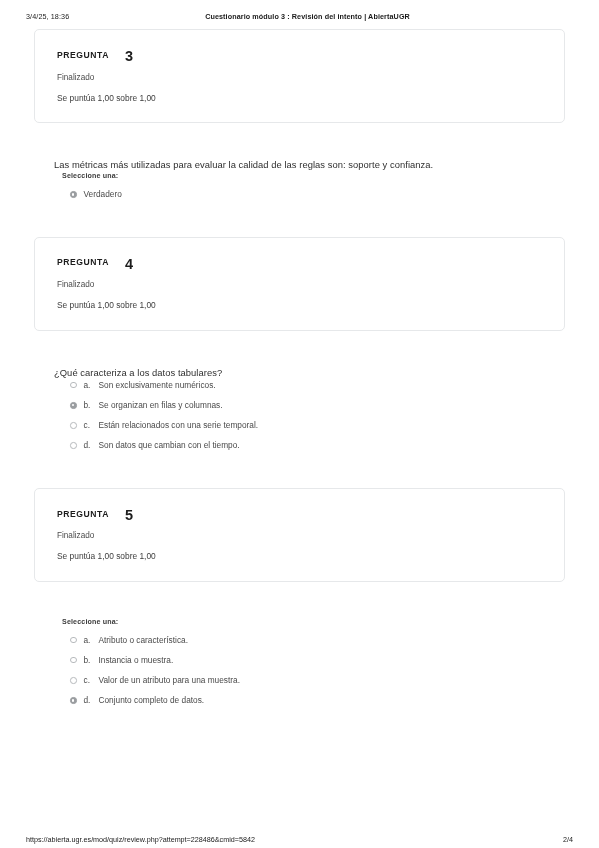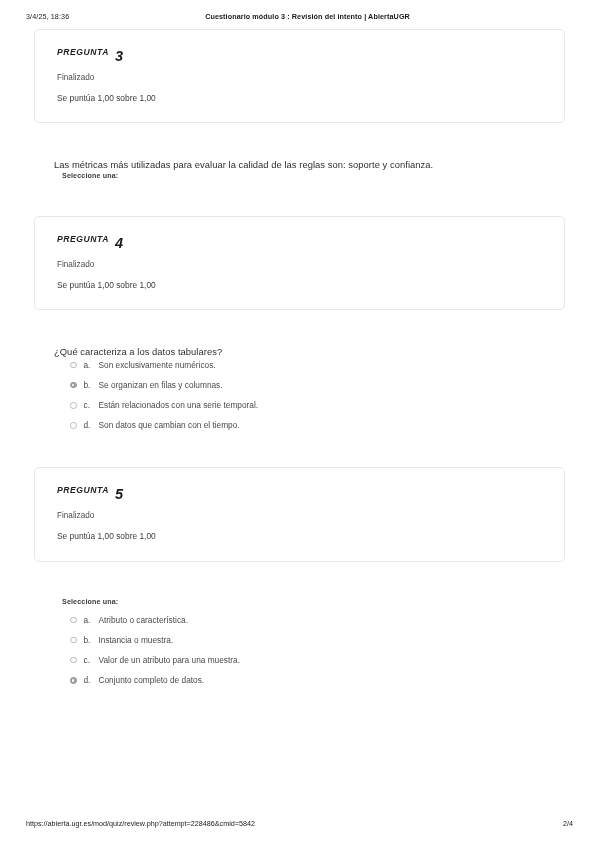--- a/index.html
+++ b/index.html
@@ -43,21 +43,21 @@
     top: 0;
     width: 599px;
     text-align: center;
     white-space: nowrap;
     font-weight: bold;
   }
 
   
   .print-footer {
     position: absolute;
-    bottom: 17px;
+    bottom: 1px;
     left: 0;
     width: 599px;
     height: 12px;
     font-size: 7.2px;
     color: #1a1a1a;
   }
   .print-footer .pf-url {
     position: absolute;
     left: 26px;
     top: 0;
@@ -91,23 +91,22 @@
     padding: 18px 22px 20px 22px;
   }
 
   .q-label {
     font-size: 8.6px;
     font-weight: bold;
     letter-spacing: 0.55px;
     color: #1c1c1c;
     line-height: 1;
     display: flex;
-    align-items: flex-start;
-    gap: 6px;
-    font-style: italic;
+    align-items: center;
+    gap: 16px;
   }
   .q-label .q-num {
     font-size: 14.5px;
     font-weight: bold;
     letter-spacing: 0;
     position: relative;
     top: 1px;
   }
 
   .q-state {
@@ -220,20 +219,24 @@
                 <span class="q-num">3</span>
               </div>
               <div class="q-state">Finalizado</div>
               <div class="q-grade">Se puntúa 1,00 sobre 1,00</div>
             </div>
           </div>
           <div class="qbody" style="margin-top: 34px;">
             <div class="q-text">Las métricas más utilizadas para evaluar la calidad de las reglas son: soporte y confianza.</div>
             <div class="answers">
               <div class="answers-prompt">Seleccione una:</div>
+              <label class="opt">
+                <span class="radio checked"></span>
+                <span class="opt-text">Verdadero</span>
+              </label>
             </div>
           </div>
         </div>
         <div class="qgroup" style="margin-bottom: 36px;">
           <div class="qcard">
             <div class="qcard-inner">
               <div class="q-label">
                 <span>PREGUNTA</span>
                 <span class="q-num">4</span>
               </div>

